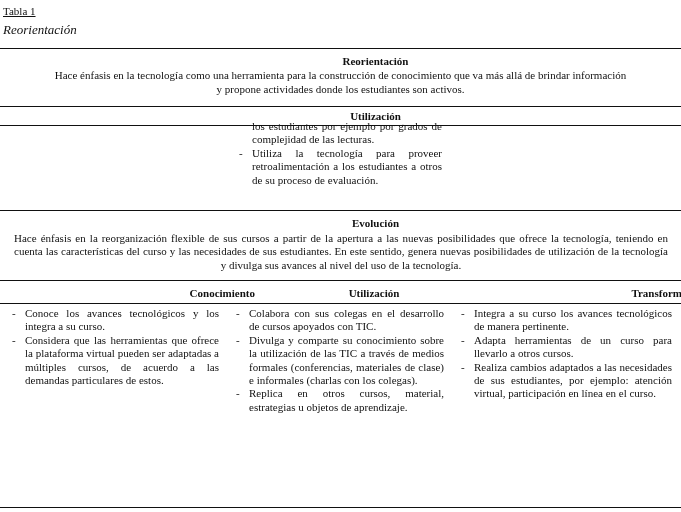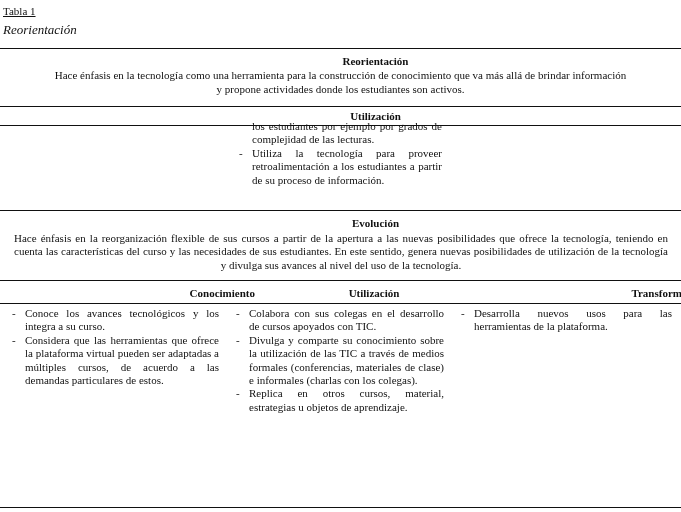--- a/index.html
+++ b/index.html
@@ -34,21 +34,21 @@
 <div class="abs center" style="top:83px">y propone actividades donde los estudiantes son activos.</div>
 
 <div class="rule" style="top:106px"></div>
 
 <div class="abs center heading" style="top:110px">Utilización</div>
 <div class="rule" style="top:125px"></div>
 
 <div class="col" style="left:236px; top:120px; width:206px;">
   <ul class="items">
     <li class="cont">los estudiantes por ejemplo por grados de complejidad de las lecturas.</li>
-    <li>Utiliza la tecnología para proveer retroalimentación a los estudiantes a partir de su proceso de información.</li>
+    <li>Utiliza la tecnología para proveer retroalimentación a los estudiantes a otros de su proceso de evaluación.</li>
   </ul>
 </div>
 
 <div class="rule" style="top:210px"></div>
 
 <div class="abs center heading" style="top:217px">Evolución</div>
 <div class="abs" style="left:14px; top:232px; width:654px; text-align: justify; text-align-last: center;">Hace énfasis en la reorganización flexible de sus cursos a partir de la apertura a las nuevas posibilidades que ofrece la tecnología, teniendo en cuenta las características del curso y las necesidades de sus estudiantes. En este sentido, genera nuevas posibilidades de utilización de la tecnología y divulga sus avances al nivel del uso de la tecnología.</div>
 
 <div class="rule" style="top:280px"></div>
 
@@ -68,17 +68,19 @@
 <div class="col" style="left:233px; top:307px; width:211px;">
   <ul class="items">
     <li>Colabora con sus colegas en el desarrollo de cursos apoyados con TIC.</li>
     <li>Divulga y comparte su conocimiento sobre la utilización de las TIC a través de medios formales (conferencias, materiales de clase) e informales (charlas con los colegas).</li>
     <li>Replica en otros cursos, material, estrategias u objetos de aprendizaje.</li>
   </ul>
 </div>
 
 <div class="col" style="left:458px; top:307px; width:214px;">
   <ul class="items">
-    <li>Desarrolla nuevos usos para las herramientas de la plataforma.</li>
+    <li>Integra a su curso los avances tecnológicos de manera pertinente.</li>
+    <li>Adapta herramientas de un curso para llevarlo a otros cursos.</li>
+    <li>Realiza cambios adaptados a las necesidades de sus estudiantes, por ejemplo: atención virtual, participación en línea en el curso.</li>
   </ul>
 </div>
 
 <div class="rule" style="top:507px"></div>
 
 </body></html>

